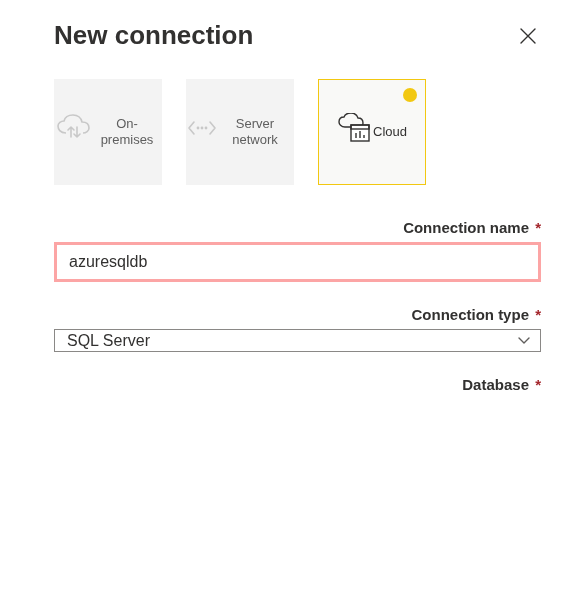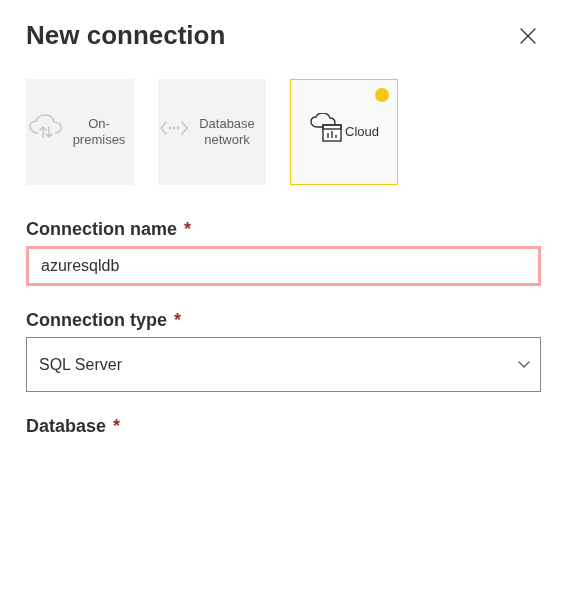--- a/index.html
+++ b/index.html
@@ -8,20 +8,21 @@
     padding: 0;
     font-family: "Segoe UI", -apple-system, Helvetica, Arial, sans-serif;
     color: #323130;
     background: #fff;
     width: 567px;
     height: 589px;
     position: relative;
   }
   .dialog {
     padding: 20px 26px 15px 26px;
+    margin-left: 28px;
   }
   .header {
     display: flex;
     align-items: center;
     justify-content: space-between;
     margin-bottom: 28px;
   }
   .title {
     font-size: 26px;
     font-weight: 600;
@@ -78,45 +79,46 @@
     right: 8px;
     width: 14px;
     height: 14px;
     border-radius: 50%;
     background: #f2c811;
   }
   .field-group {
     margin-bottom: 24px;
   }
   .field-label {
-    font-size: 18px;
+    font-size: 15px;
     font-weight: 600;
     color: #323130;
     margin-bottom: 6px;
     display: block;
+    text-align: right;
   }
   .req { color: #a4262c; margin-left: 2px; }
   .text-input {
     width: 100%;
     height: 40px;
     border: 3px solid #fca5a5;
     padding: 0 12px;
     font-size: 16px;
     font-family: inherit;
     color: #323130;
     background: #fff;
     outline: none;
   }
   .select-wrap {
     position: relative;
     width: 100%;
   }
   .select-input {
     width: 100%;
-    height: 55px;
+    height: 23px;
     border: 1px solid #8a8886;
     padding: 0 36px 0 12px;
     font-size: 16px;
     font-family: inherit;
     color: #323130;
     background: #fff;
     cursor: pointer;
     display: flex;
     align-items: center;
   }
@@ -159,21 +161,21 @@
 
     <div class="tile">
       <div class="icon-wrap">
         <svg width="30" height="18" viewBox="0 0 30 18">
           <path d="M7 3 L2 9 L7 15 M23 3 L28 9 L23 15" fill="none" stroke="#c8c8c8" stroke-width="1.6" stroke-linecap="round" stroke-linejoin="round"></path>
           <circle cx="11" cy="9" r="1.4" fill="#c8c8c8"></circle>
           <circle cx="15" cy="9" r="1.4" fill="#c8c8c8"></circle>
           <circle cx="19" cy="9" r="1.4" fill="#c8c8c8"></circle>
         </svg>
       </div>
-      <div class="tile-label">Database network</div>
+      <div class="tile-label">Server network</div>
     </div>
 
     <div class="tile selected">
       <span class="dot"></span>
       <div class="icon-wrap">
         <svg width="36" height="30" viewBox="0 0 36 30">
           <path d="M8 14 C4 14 2 11 2 9 C2 6 4 4 7 4 C8 1 11 0 14 0 C18 0 20 2 21 5 C24 5 26 7 26 10 C26 13 24 14 22 14 L8 14 Z" fill="none" stroke="#323130" stroke-width="1.4"></path>
           <rect x="14" y="12" width="18" height="16" fill="#fff" stroke="#323130" stroke-width="1.4"></rect>
           <rect x="14" y="12" width="18" height="4" fill="none" stroke="#323130" stroke-width="1.4"></rect>
           <line x1="19" y1="25" x2="19" y2="20" stroke="#323130" stroke-width="1.4"></line>

